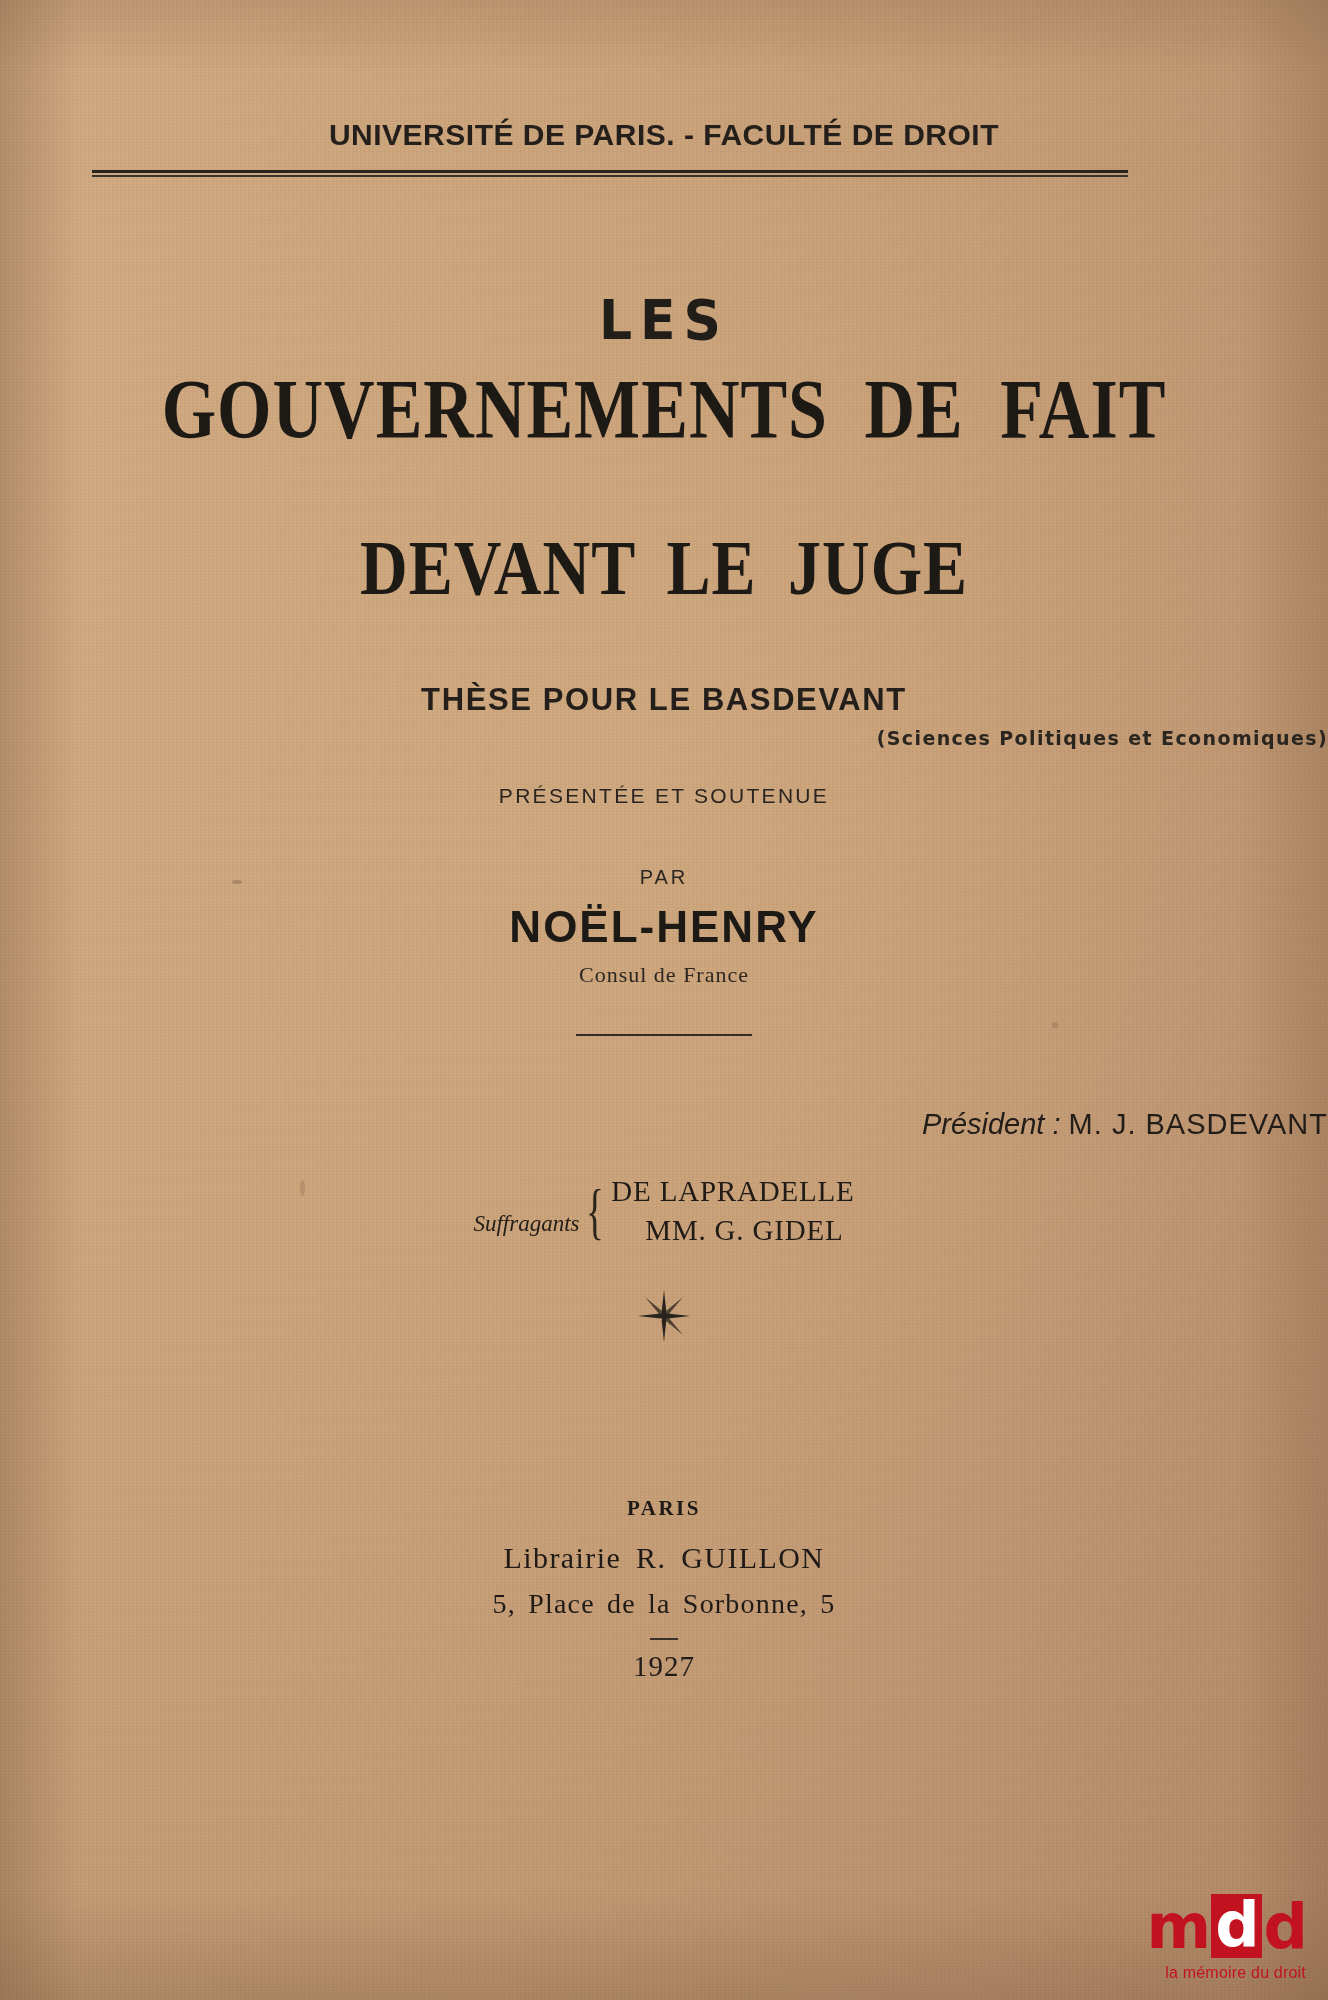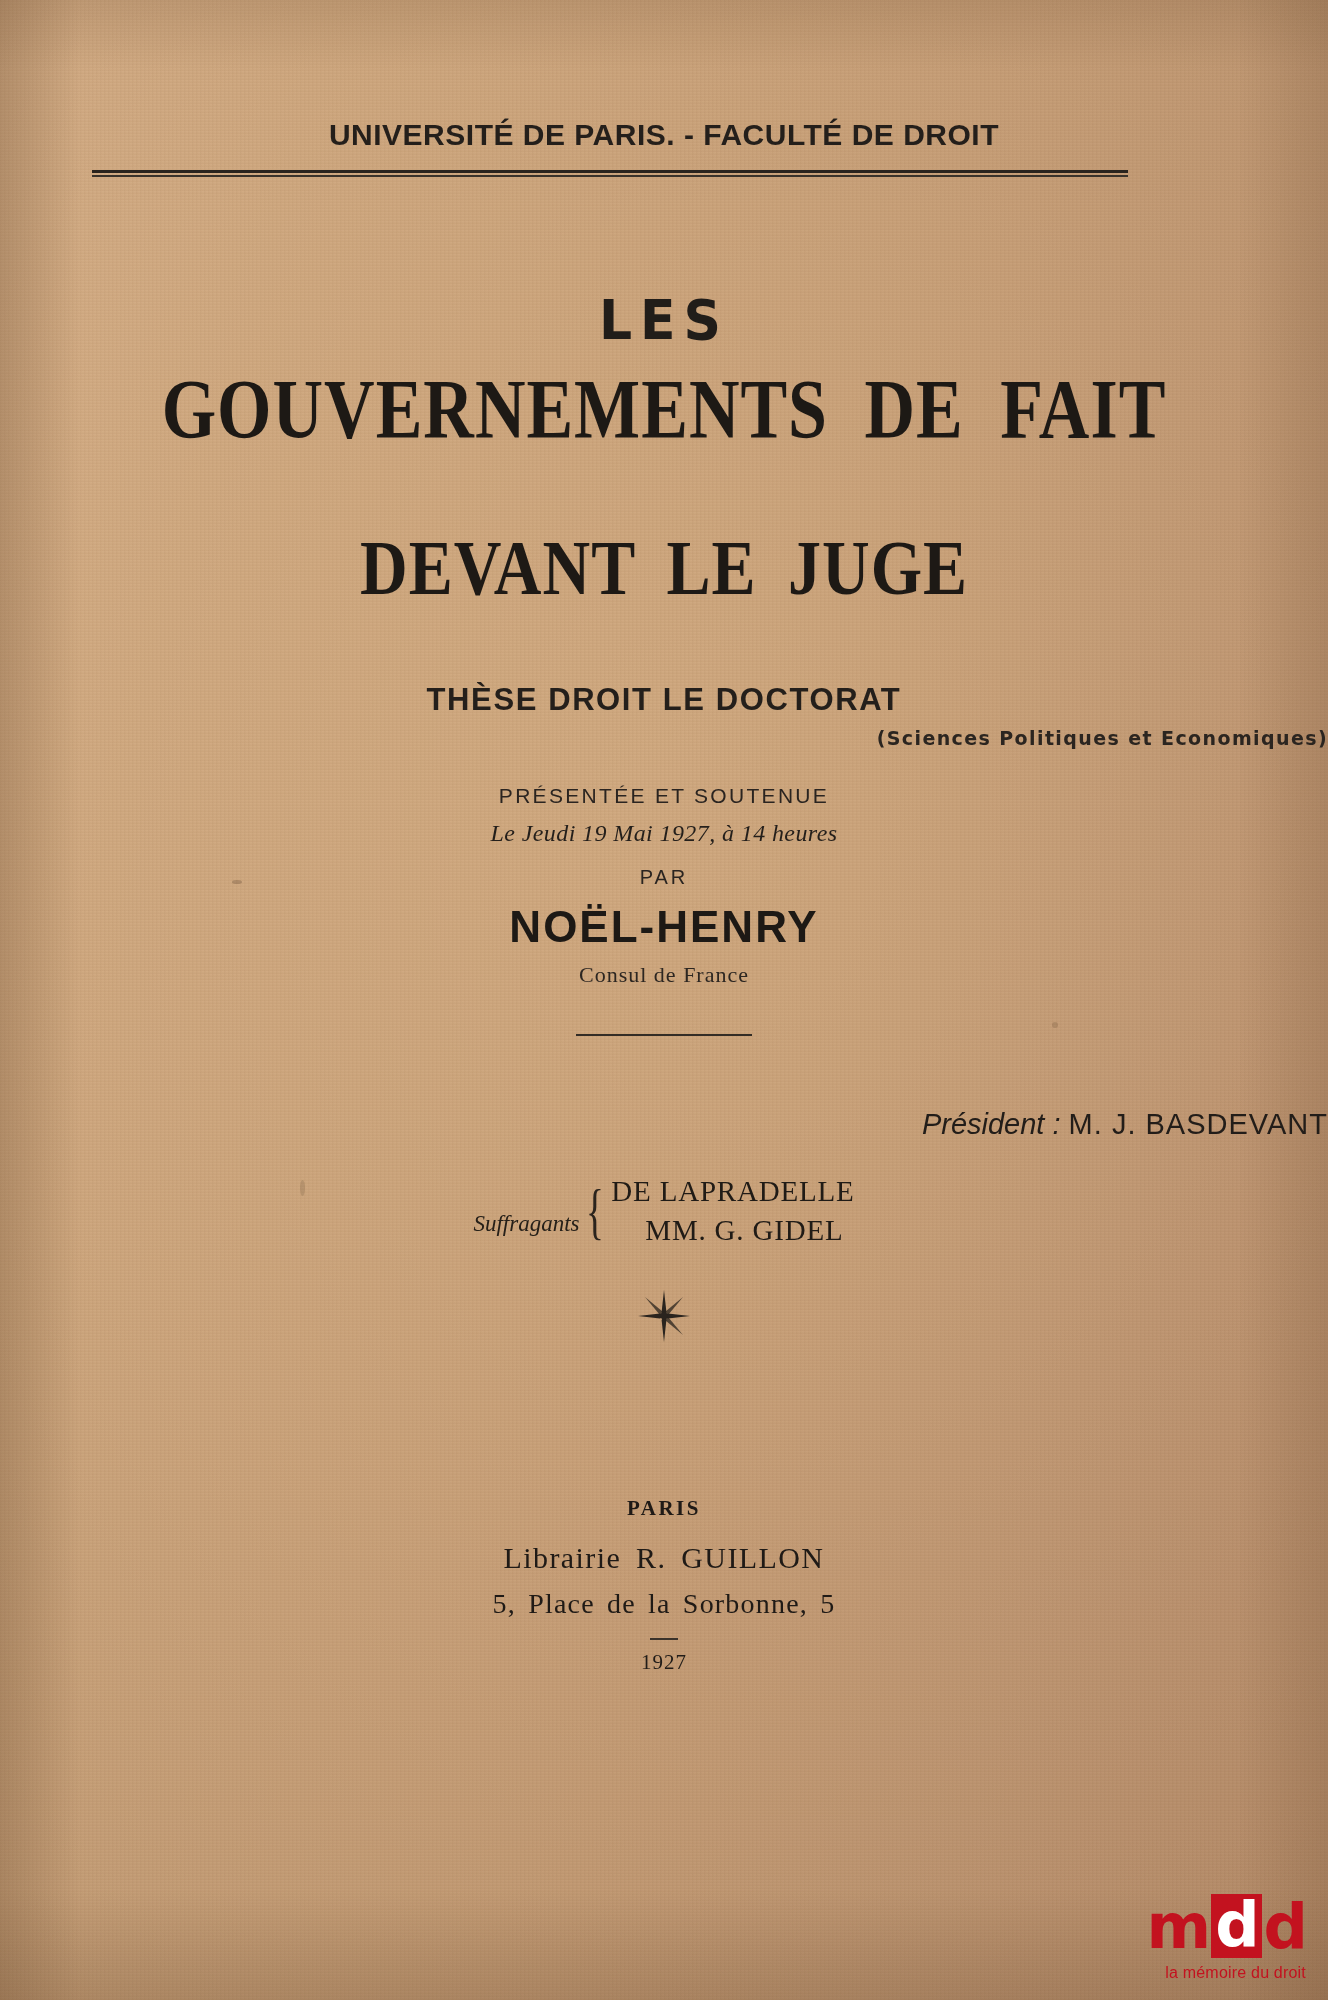--- a/index.html
+++ b/index.html
@@ -313,21 +313,21 @@
     margin-left: -14px;
     width: 28px;
     height: 2px;
     background: #3a322a;
   }
   .imprint-year {
     position: absolute;
     top: 1650px;
     width: 100%;
     text-align: center;
-    font-size: 21px;
+    font-size: 29px;
     color: #211c18;
     font-family: "Liberation Serif", serif;
     letter-spacing: 1px;
   }
 
   
   .logo {
     position: absolute;
     right: 22px;
     bottom: 18px;
@@ -385,24 +385,23 @@
 
     <div class="rule-double">
       <div class="r1"></div>
       <div class="r2"></div>
     </div>
 
     <div class="title-les">LES</div>
     <div class="title-main">GOUVERNEMENTS DE FAIT</div>
     <div class="title-sub">DEVANT LE JUGE</div>
 
-    <div class="these-line">THÈSE DROIT LE DOCTORAT</div>
+    <div class="these-line">THÈSE POUR LE BASDEVANT</div>
     <div class="these-sciences">(Sciences Politiques et Economiques)</div>
     <div class="presentee">PRÉSENTÉE ET SOUTENUE</div>
-    <div class="date-line">Le Jeudi 19 Mai 1927, à 14 heures</div>
     <div class="par">PAR</div>
     <div class="author">NOËL-HENRY</div>
     <div class="author-role">Consul de France</div>
 
     <div class="rule-short"></div>
 
     <div class="president">
       <span class="lbl">Président :</span>
       <span class="nm">M. J. BASDEVANT</span>
     </div>

